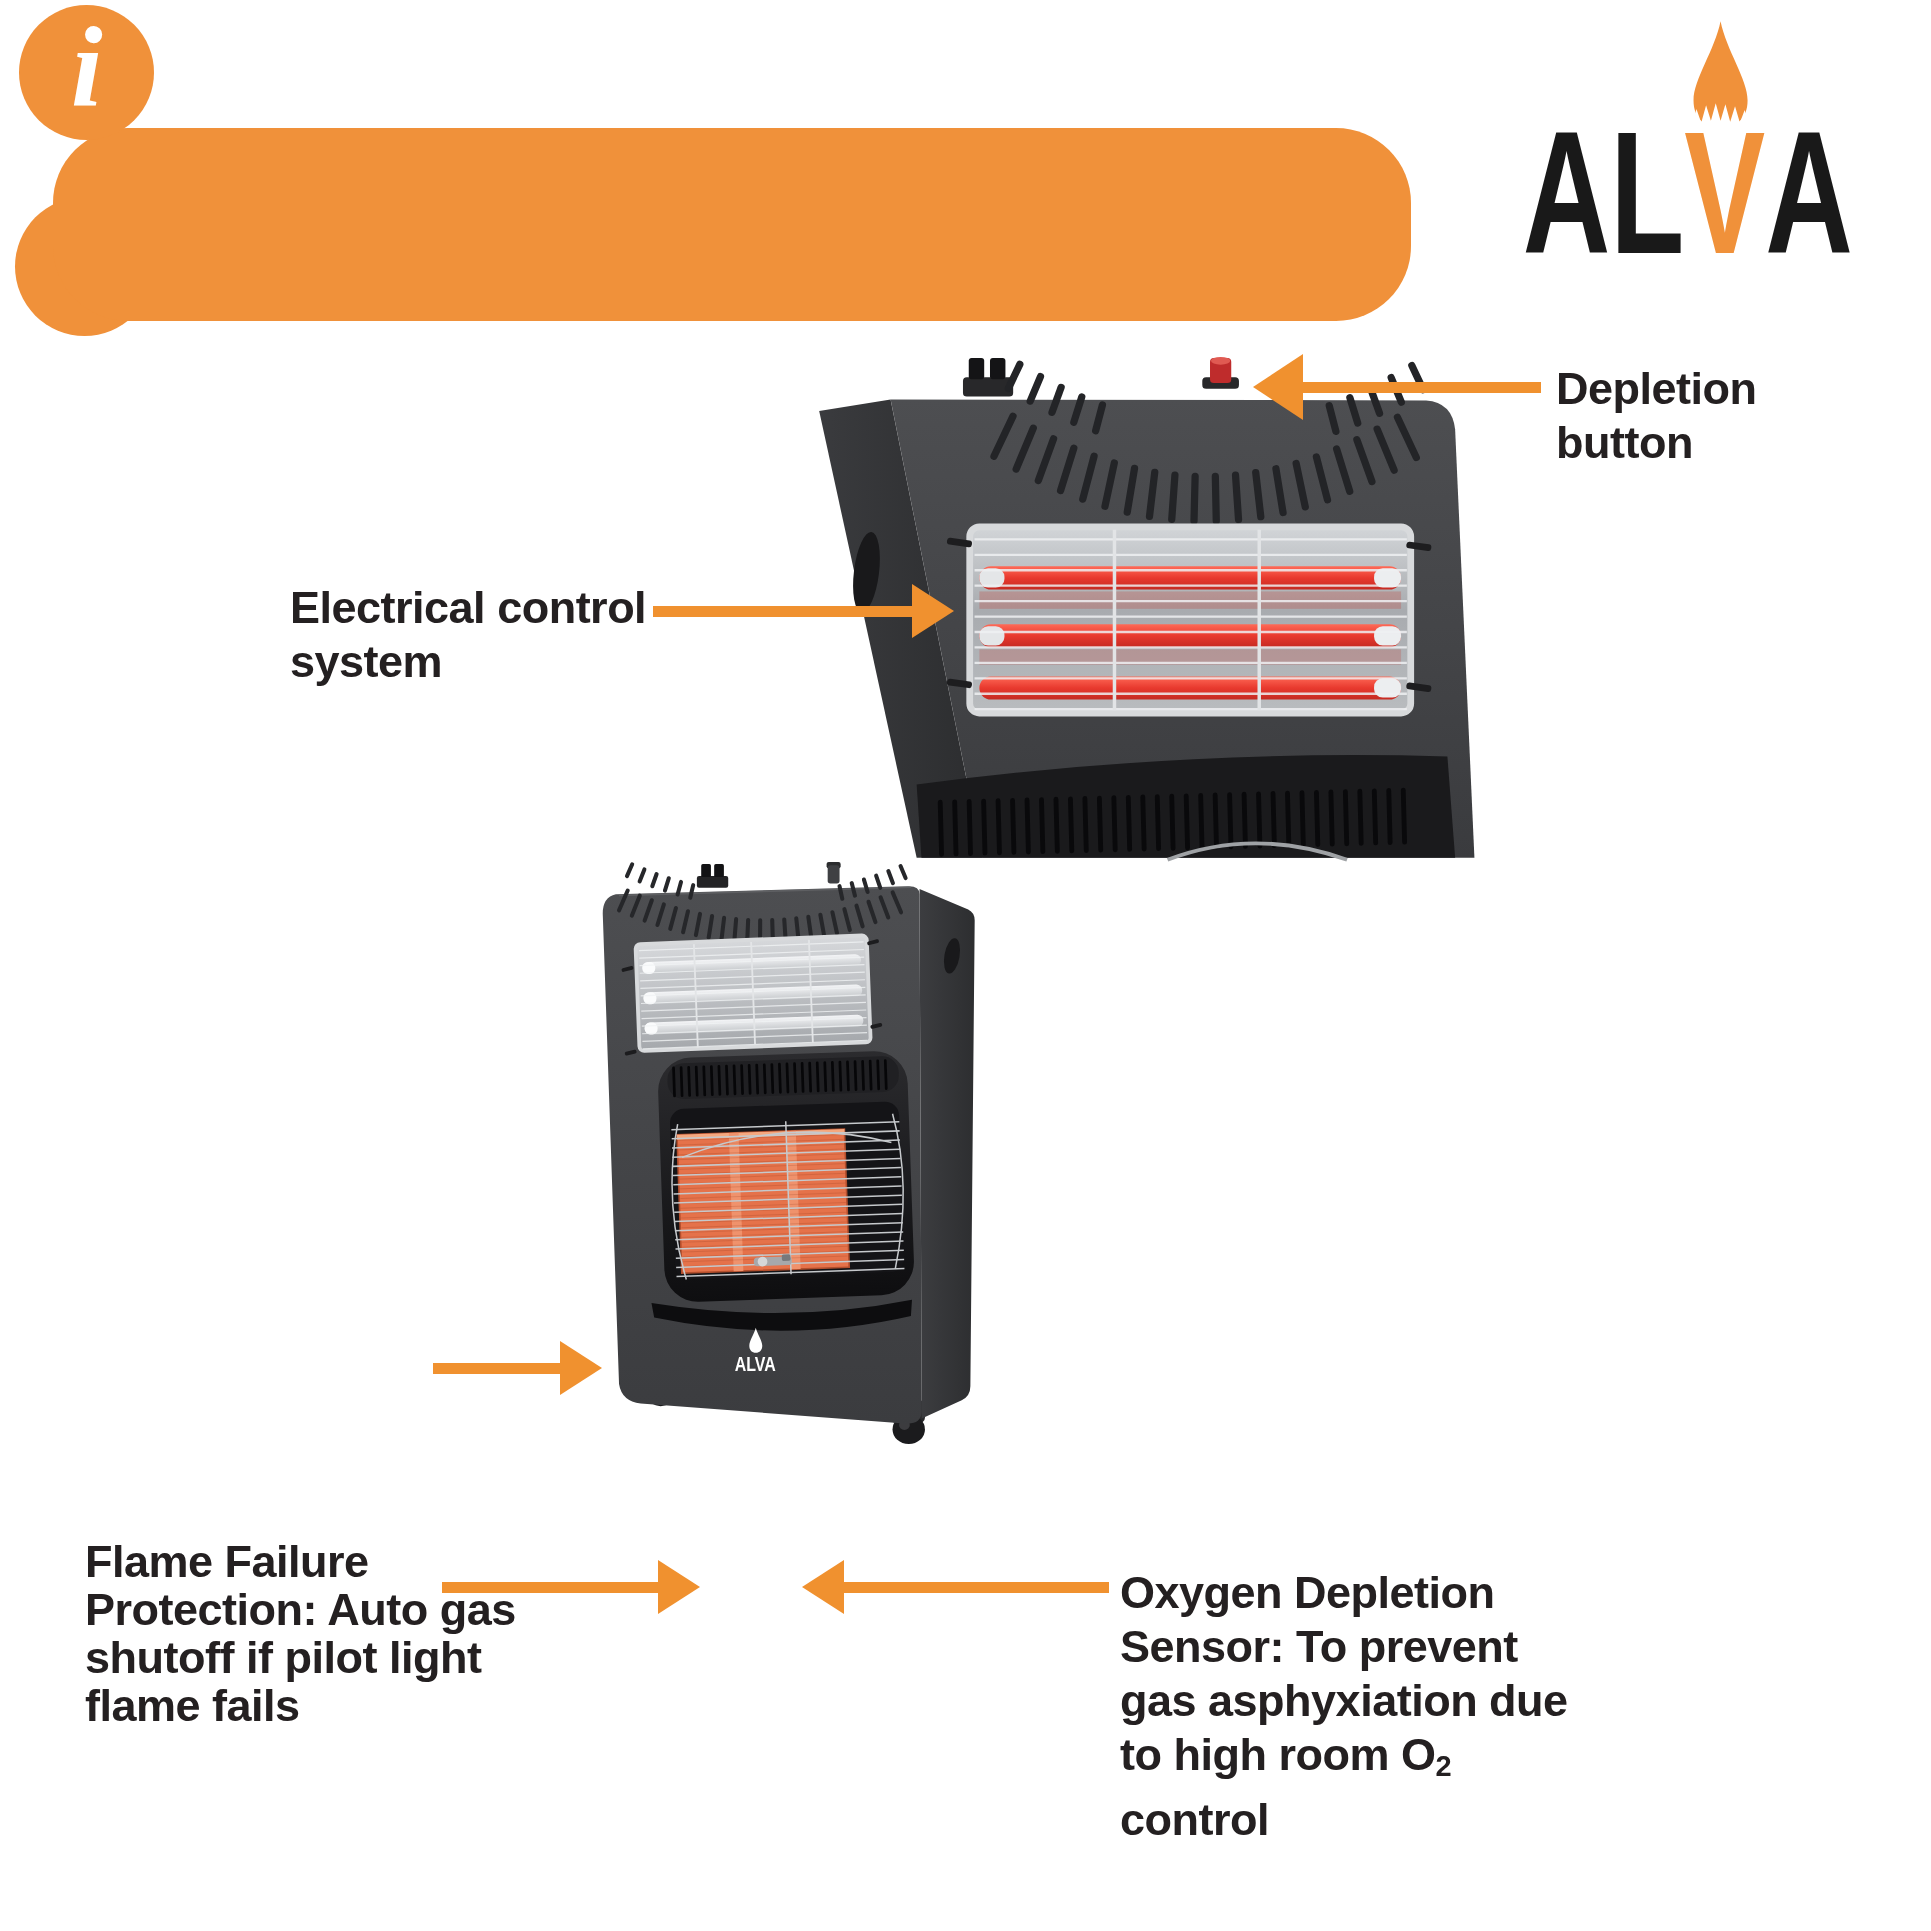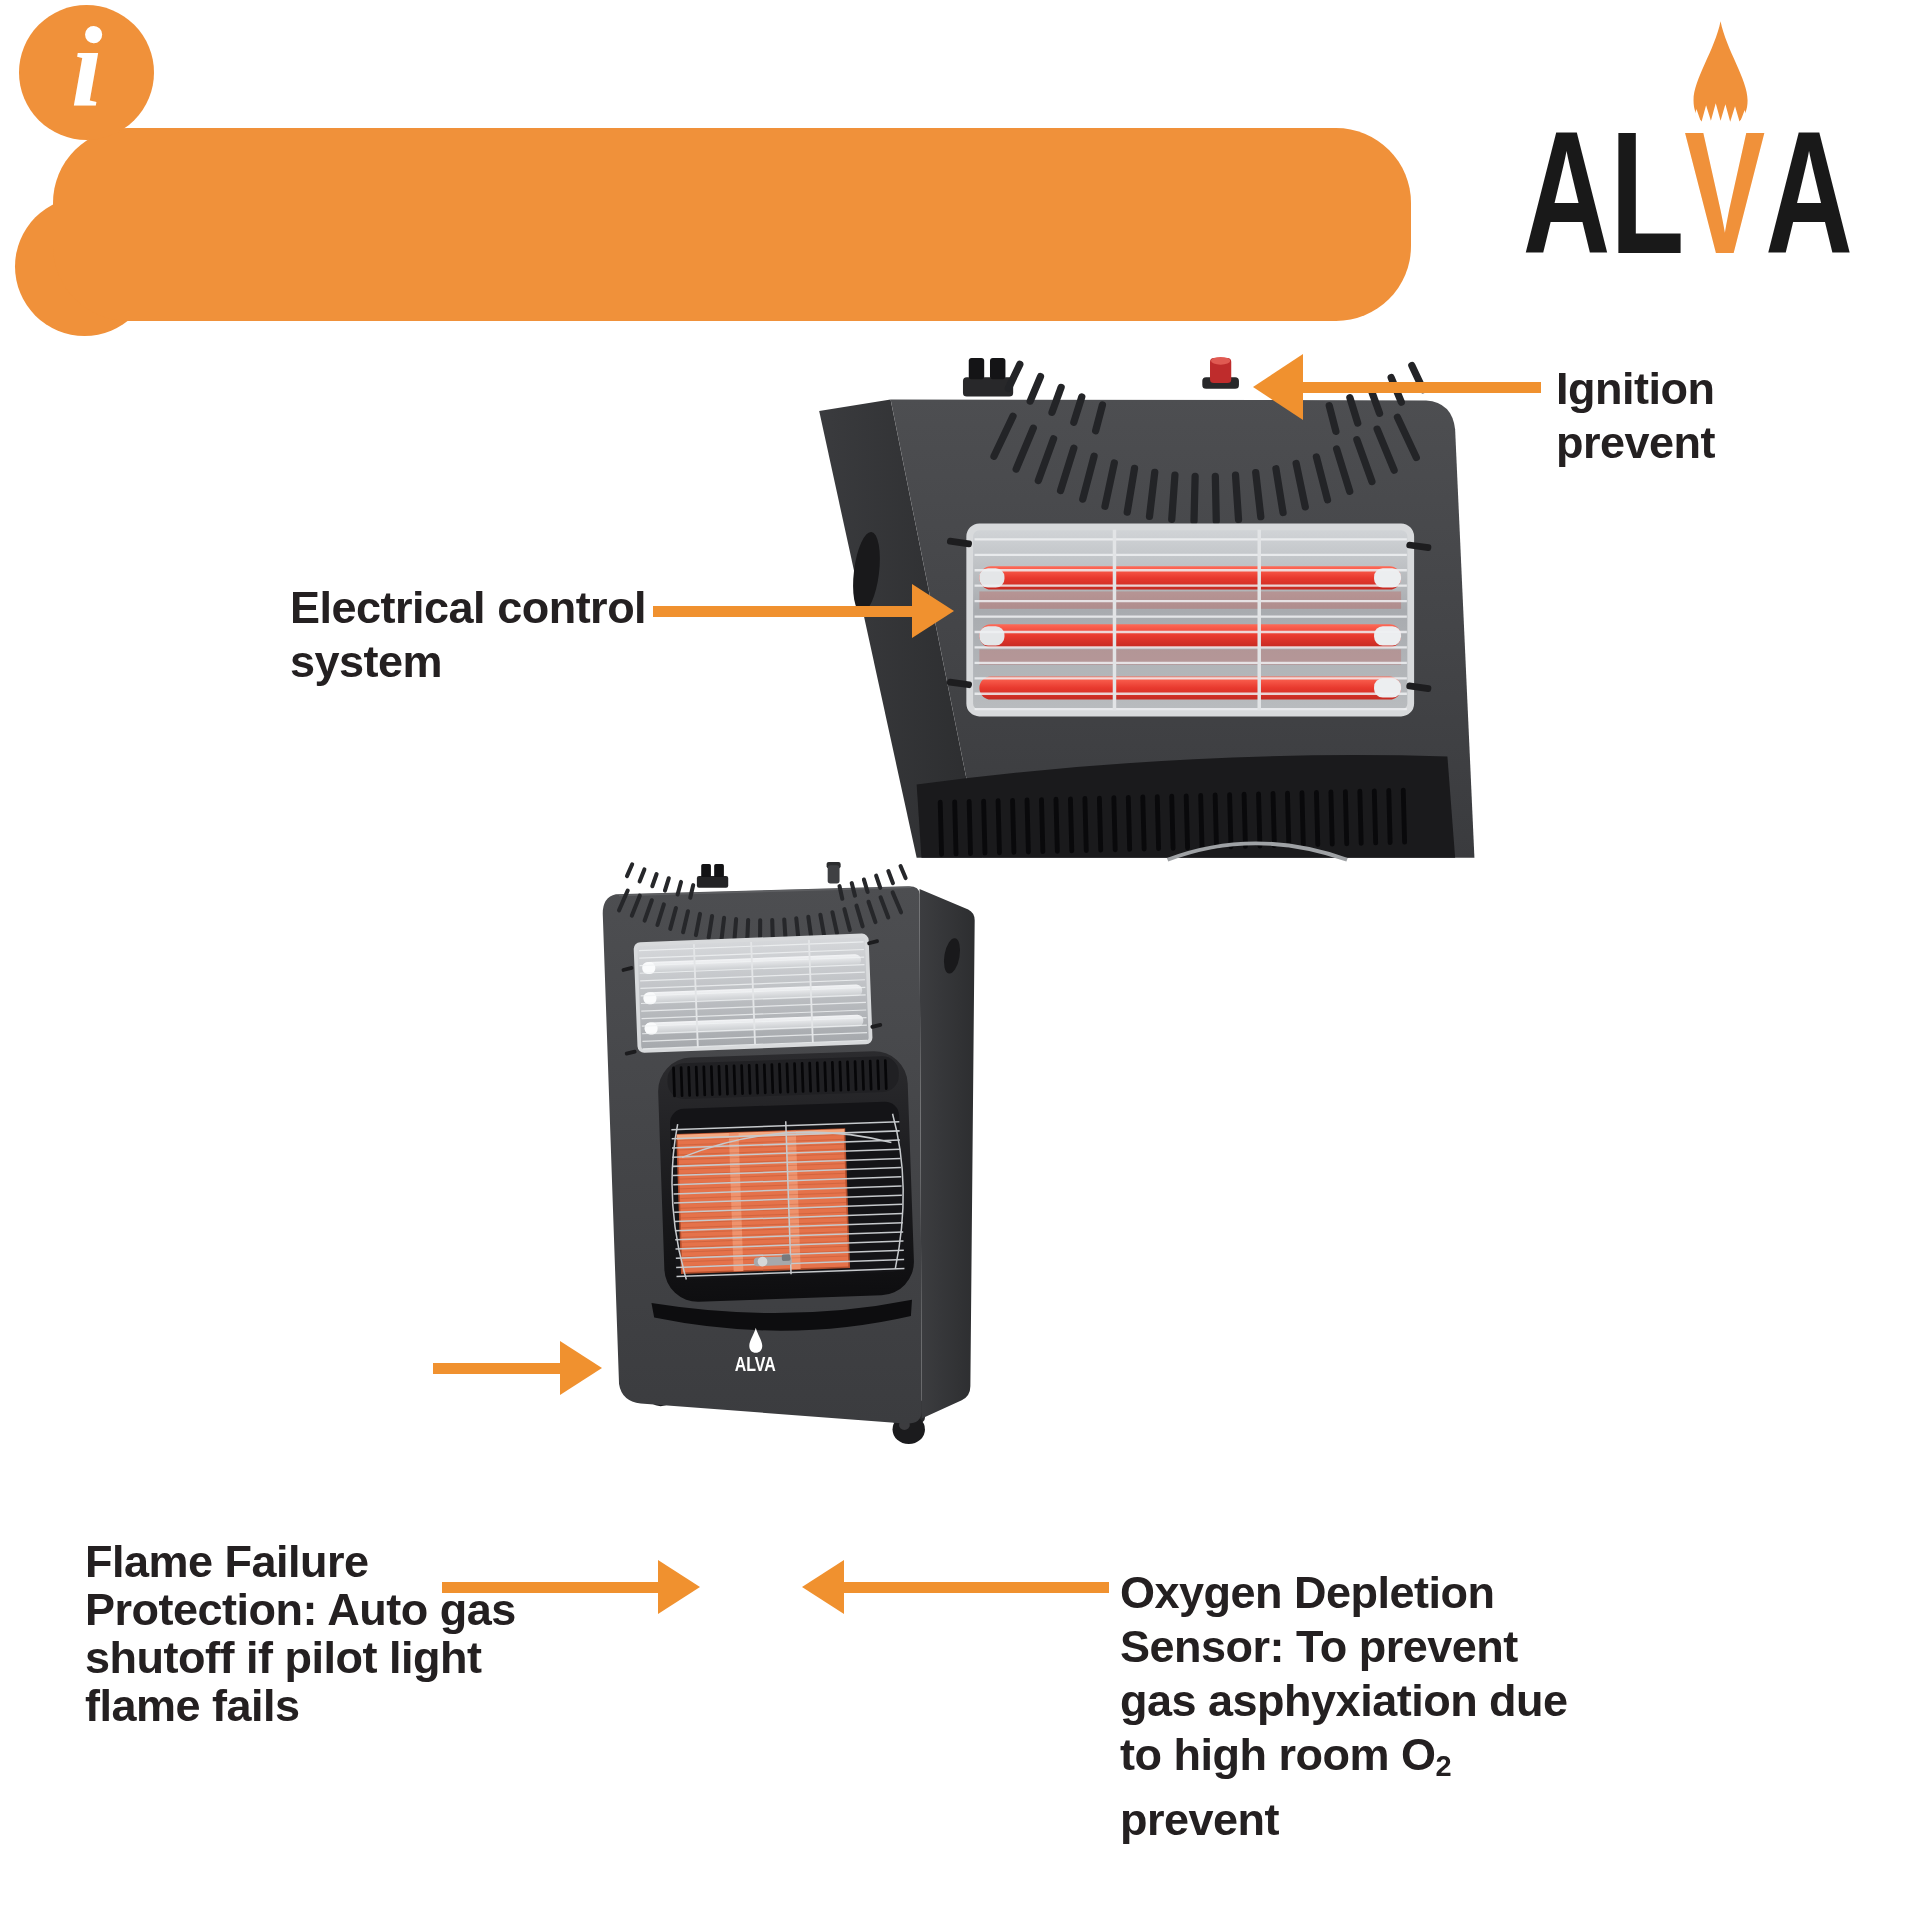--- a/index.html
+++ b/index.html
@@ -441,28 +441,28 @@
     </g>
 
     <path d="M560,1718 Q810,1758 1042,1712 L1040,1742 Q810,1795 565,1745 Z" fill="#0d0d0f"></path>
 
     <g>
       <path fill="#ffffff" d="M753,1764 C750,1776 741,1788 741,1797 C741,1805 746,1810 753,1810 C760,1810 765,1805 765,1797 C765,1788 756,1776 753,1764 Z"></path>
       <text x="714" y="1844" textLength="76" lengthAdjust="spacingAndGlyphs" font-family="Liberation Sans, sans-serif" font-weight="bold" font-size="38" fill="#ffffff">ALVA</text>
     </g>
   </svg>
 
-  <div class="callout" style="left:1556px;top:362px;width:232px">Ignition prevent</div>
+  <div class="callout" style="left:1556px;top:362px;width:232px">Depletion button</div>
   <div class="arrow big left" style="left:1303px;top:382px;width:238px"></div>
 
   <div class="callout" style="left:290px;top:581px;width:415px">Electrical control system</div>
   <div class="arrow right" style="left:653px;top:606px;width:259px"></div>
 
   <div class="arrow right" style="left:433px;top:1363px;width:127px"></div>
 
   <div class="callout" style="left:85px;top:1538px;width:434px;line-height:48px">Flame Failure Protection: Auto gas shutoff if pilot light flame fails</div>
   <div class="arrow right" style="left:442px;top:1582px;width:216px"></div>
 
-  <div class="callout" style="left:1120px;top:1566px;width:463px"><span>Oxygen Depletion Sensor: To prevent gas asphyxiation due to high room O</span><span class="sub">2</span><span> prevent</span></div>
+  <div class="callout" style="left:1120px;top:1566px;width:463px"><span>Oxygen Depletion Sensor: To prevent gas asphyxiation due to high room O</span><span class="sub">2</span><span> control</span></div>
   <div class="arrow left" style="left:844px;top:1582px;width:265px"></div>
 
 </div>
 
 
 </body></html>

